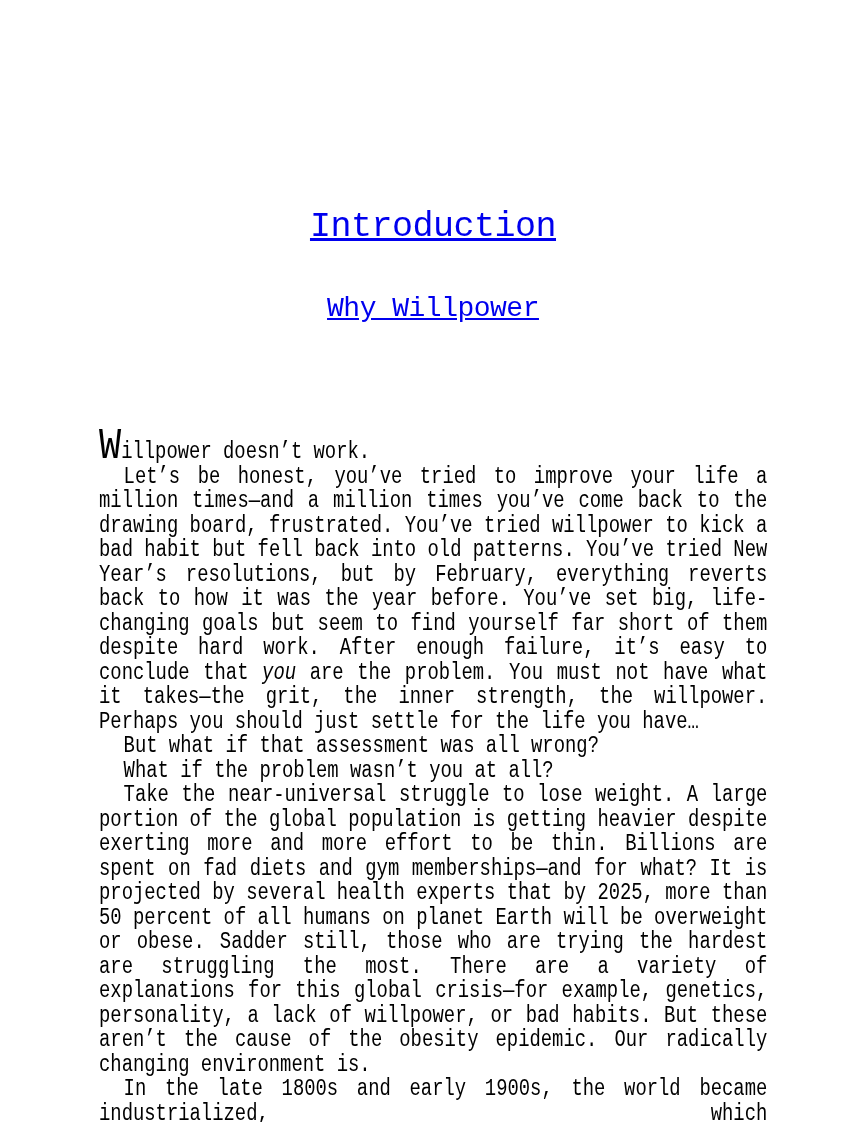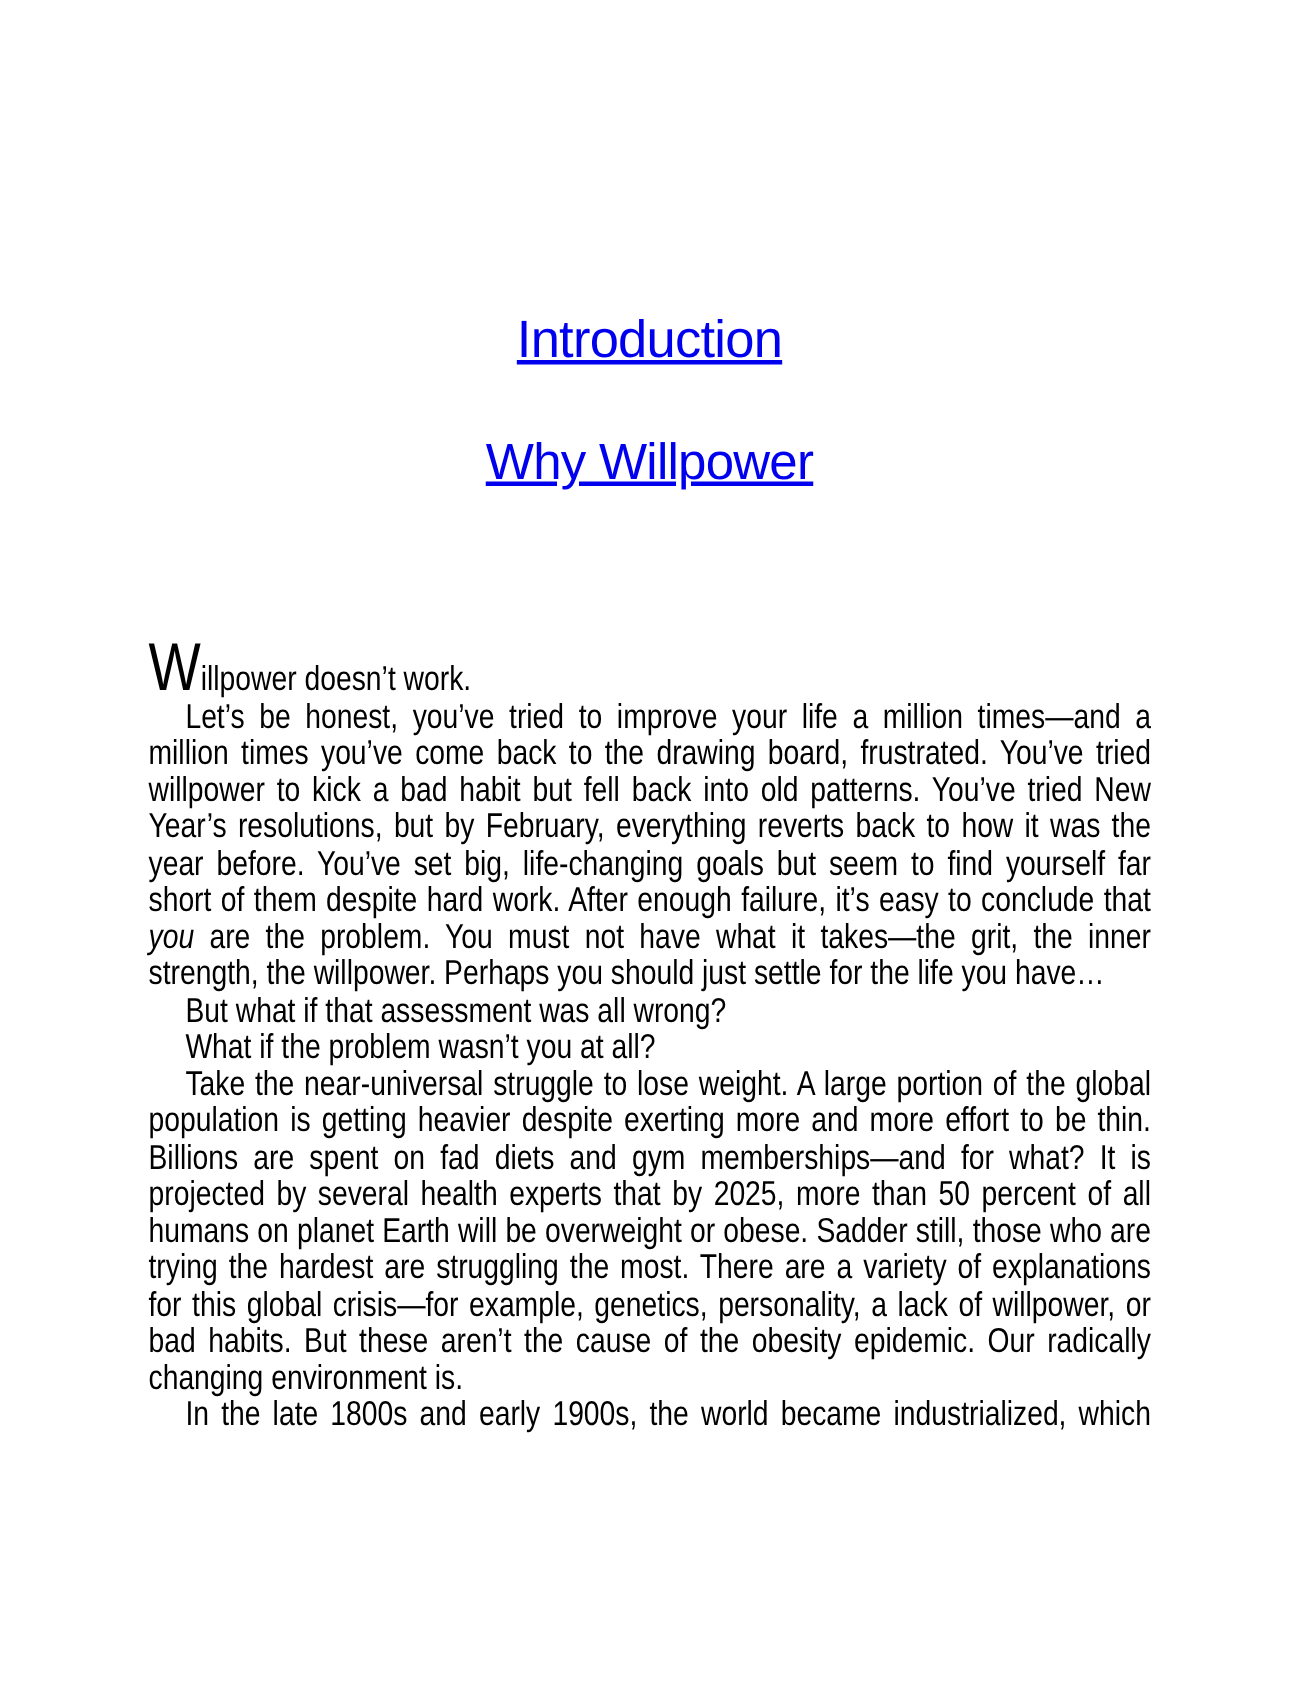--- a/index.html
+++ b/index.html
@@ -6,36 +6,36 @@
     margin: 0;
     padding: 0;
     background: #ffffff;
   }
   .page {
     position: relative;
     width: 866px;
     height: 1122px;
     background: #ffffff;
     overflow: hidden;
-    font-family: Liberation Sans, sans-serif;
+    font-family: Liberation Mono, monospace;
     color: #000000;
   }
   header {
     text-align: center;
   }
   h1.chapter {
     margin: 207px 0 0 0;
     font-size: 35px;
     font-weight: normal;
     line-height: 40px;
     letter-spacing: -0.5px;
   }
   h2.title {
     margin: 42px 0 0 0;
-    font-size: 34px;
+    font-size: 28px;
     font-weight: normal;
     line-height: 39px;
     letter-spacing: -0.5px;
     text-align: center;
   }
   a.heading-link {
     color: #0000ee;
     text-decoration: underline;
     text-decoration-color: #0000ee;
     cursor: pointer;

